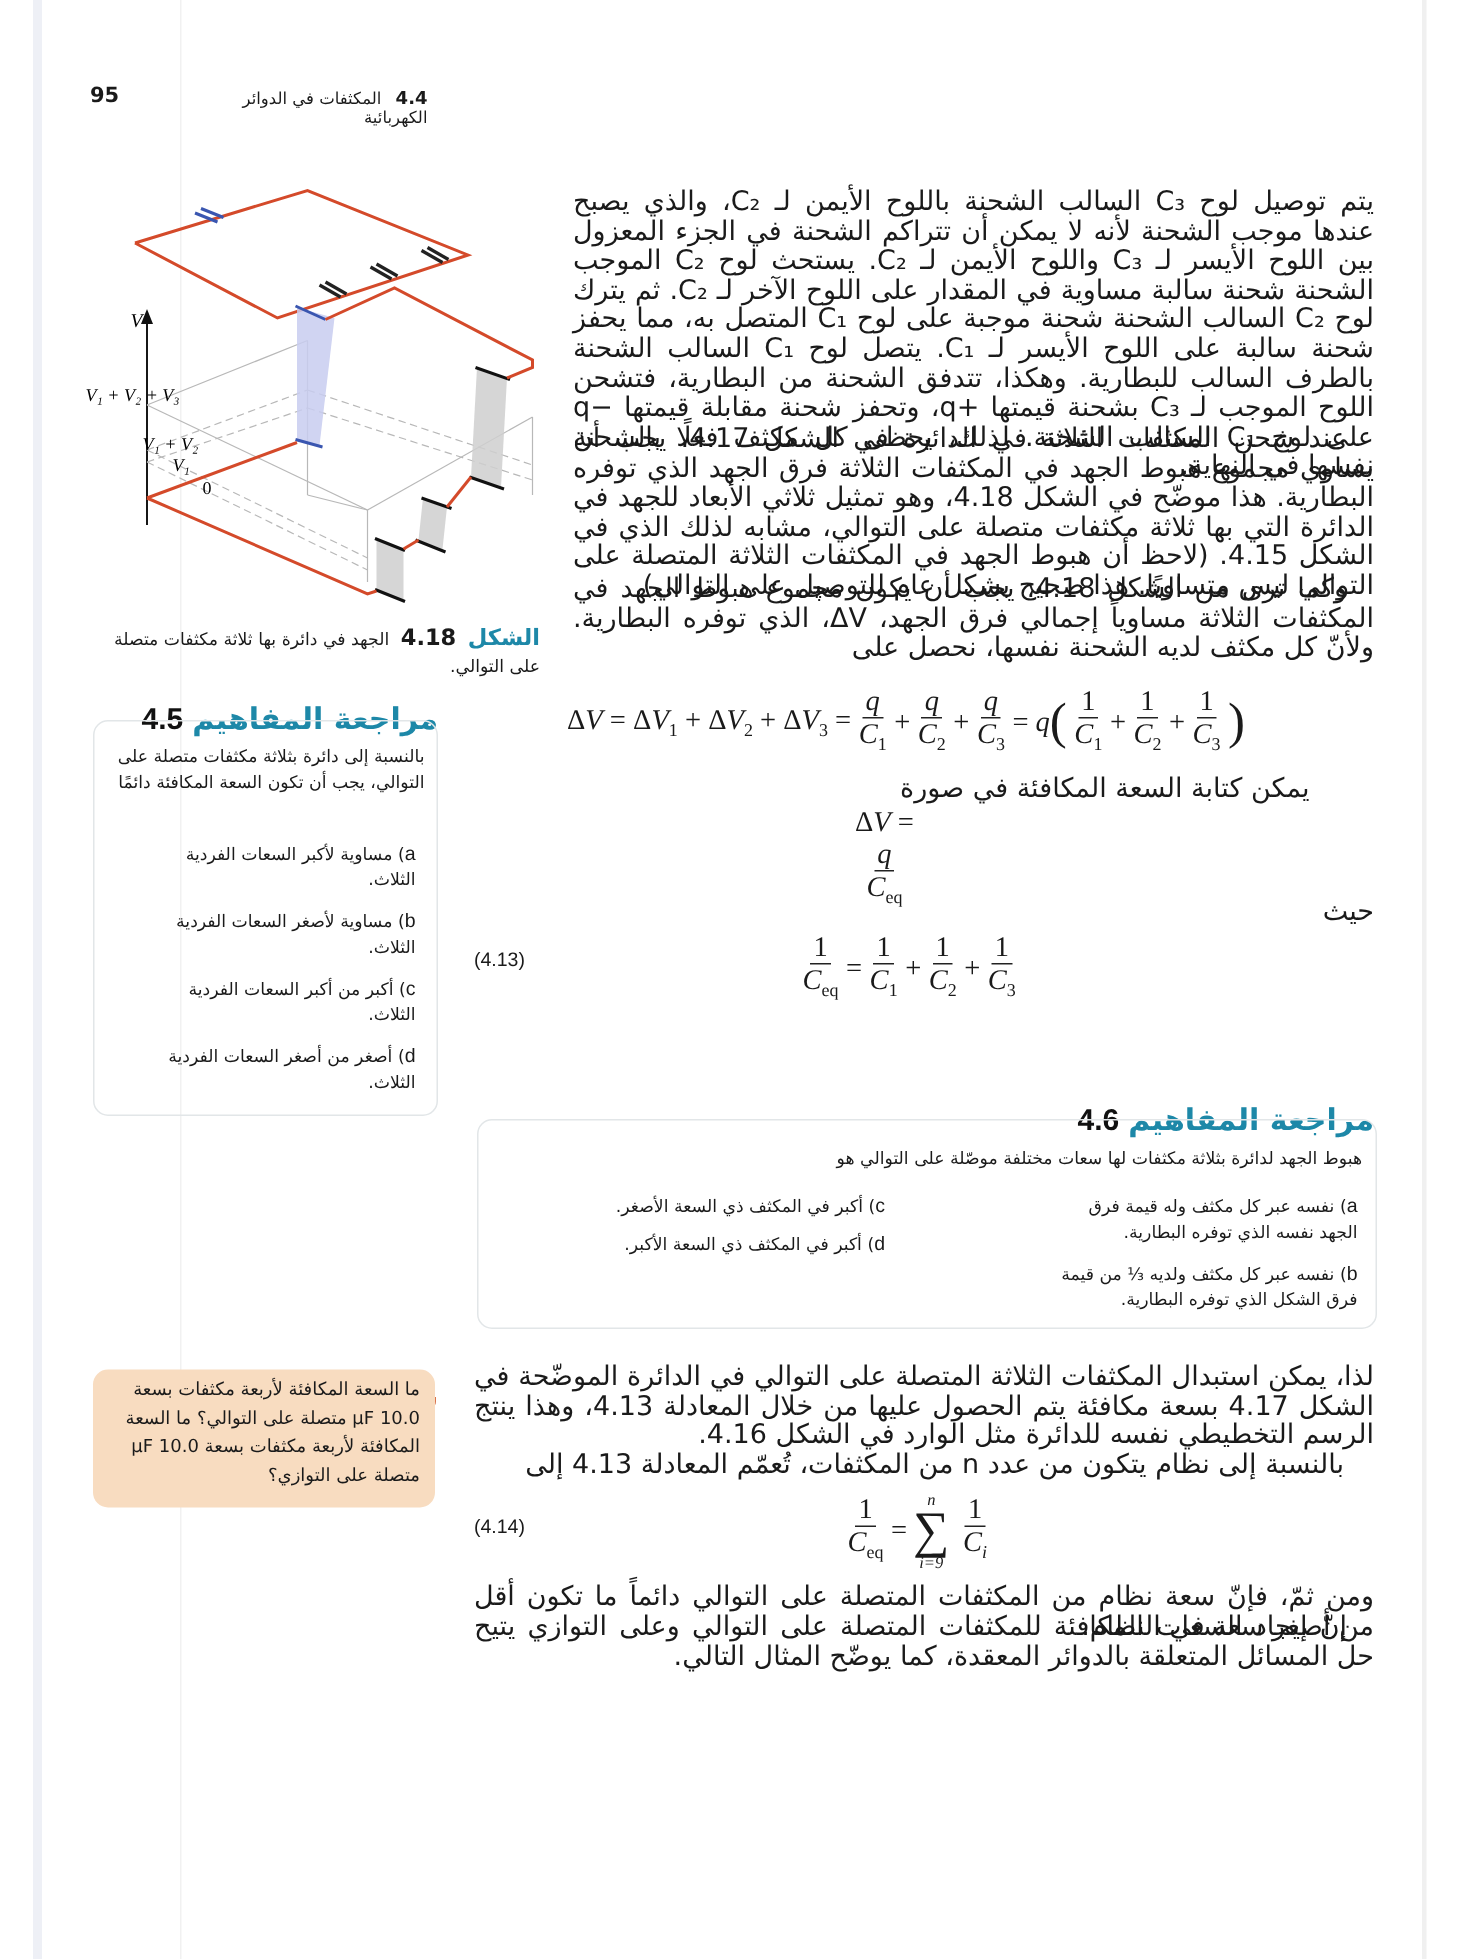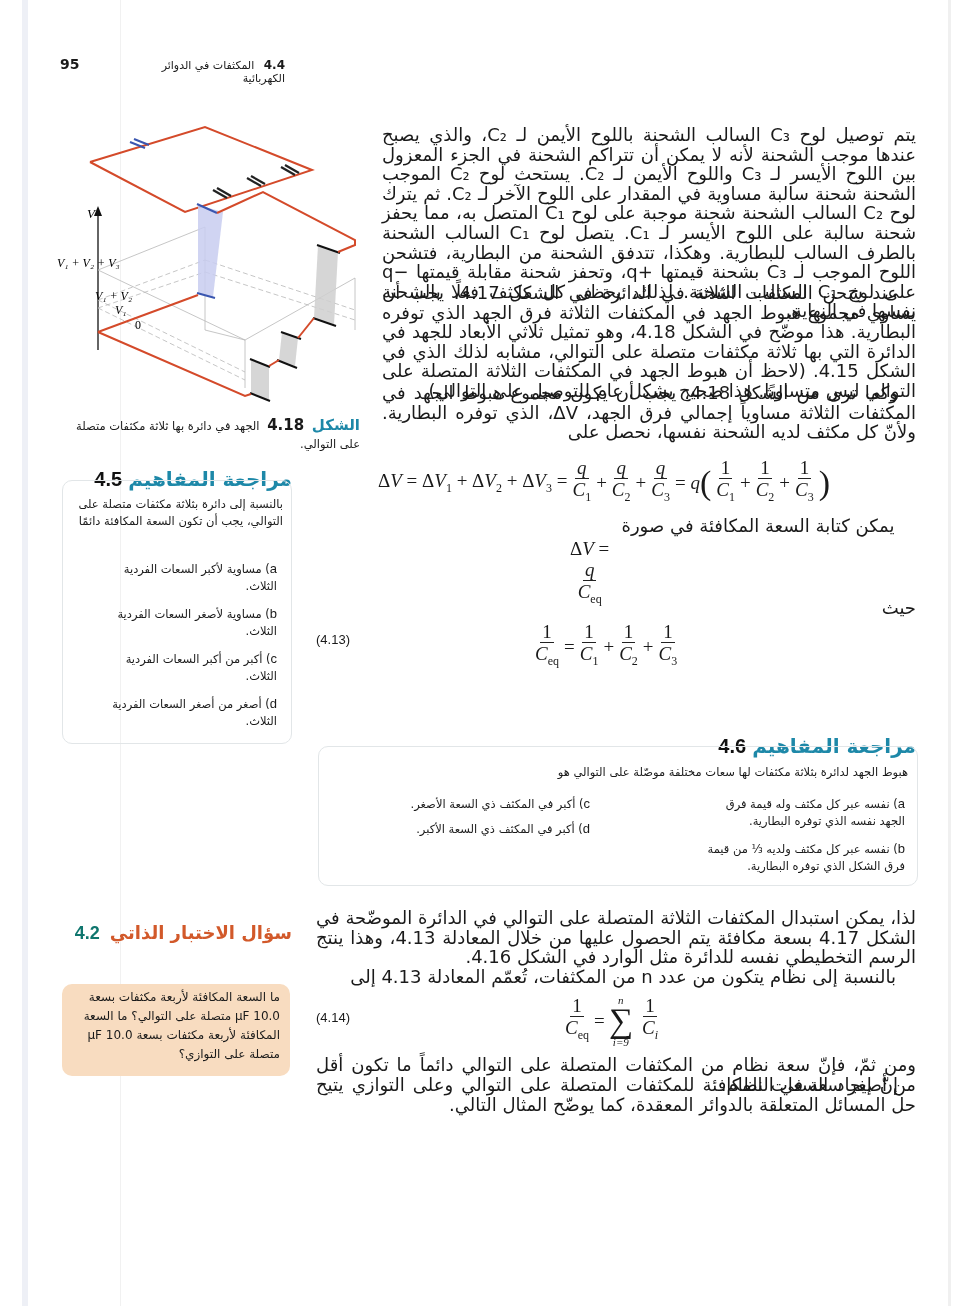--- a/index.html
+++ b/index.html
@@ -166,21 +166,21 @@
       <span class="d">C<sub>2</sub></span>
     </span>
     <span>+</span>
   <span class="frac up">
       <span class="n">1</span>
       <span class="d">C<sub>3</sub></span>
     </span>
     <span class="paren">)</span>
 </div>
 
-<div class="abs para" style="left:600px;top:516px;width:316px;text-align:center;">يمكن كتابة السعة المكافئة في صورة</div>
+<div class="abs para" style="left:600px;top:516px;width:316px;text-align:left;">يمكن كتابة السعة المكافئة في صورة</div>
 
 <div class="abs math" style="left:570px;top:538px;flex-direction:column;">
   <span>Δ<span class="it">V</span> =</span>
   <span class="frac">
       <span class="n">q</span>
       <span class="d">C<sub>eq</sub></span>
     </span>
 </div>
 
 <div class="abs para" style="left:800px;top:598px;width:116px;text-align:right;">حيث</div>
@@ -238,13 +238,13 @@
       <span class="d">C<sub><i>i</i></sub></span>
     </span>
 </div>
 
 <div class="abs para" style="left:316px;top:1055px;width:600px;">ومن ثمّ، فإنّ سعة نظام من المكثفات المتصلة على التوالي دائماً ما تكون أقل من أصغر سعة في النظام.</div>
 <div class="abs para" style="left:316px;top:1075px;width:600px;text-indent:18px;">إنّ إيجاد السعات المكافئة للمكثفات المتصلة على التوالي وعلى التوازي يتيح حل المسائل المتعلقة بالدوائر المعقدة، كما يوضّح المثال التالي.</div>
 
 <div class="abs sq-title" style="left:60px;top:922px;width:232px;text-align:right;">
   <span class="t">سؤال الاختبار الذاتي</span><span class="n">4.2</span>
 </div>
-<div class="abs sq-box" style="left:62px;top:984px;width:228px;height:92px;">ما السعة المكافئة لأربعة مكثفات بسعة 10.0 μF متصلة على التوالي؟ ما السعة المكافئة لأربعة مكثفات بسعة 10.0 μF متصلة على التوازي؟</div>
+<div class="abs sq-box" style="left:62px;top:913px;width:228px;height:92px;">ما السعة المكافئة لأربعة مكثفات بسعة 10.0 μF متصلة على التوالي؟ ما السعة المكافئة لأربعة مكثفات بسعة 10.0 μF متصلة على التوازي؟</div>
 
 </body></html>

